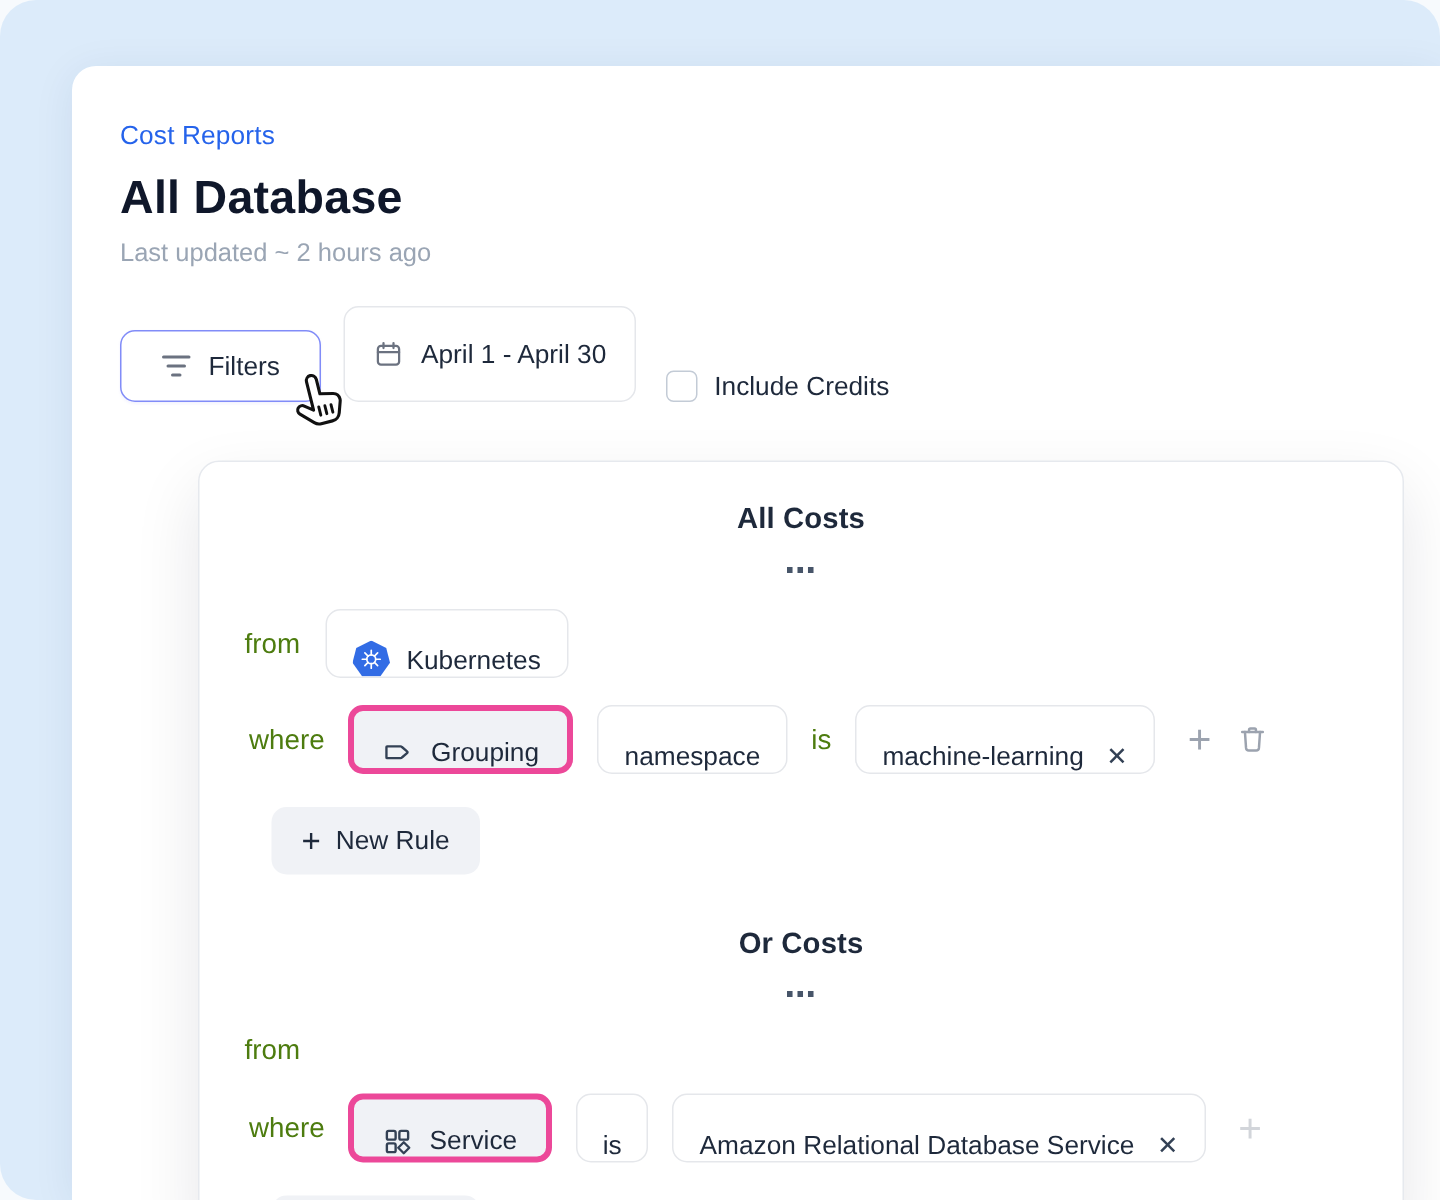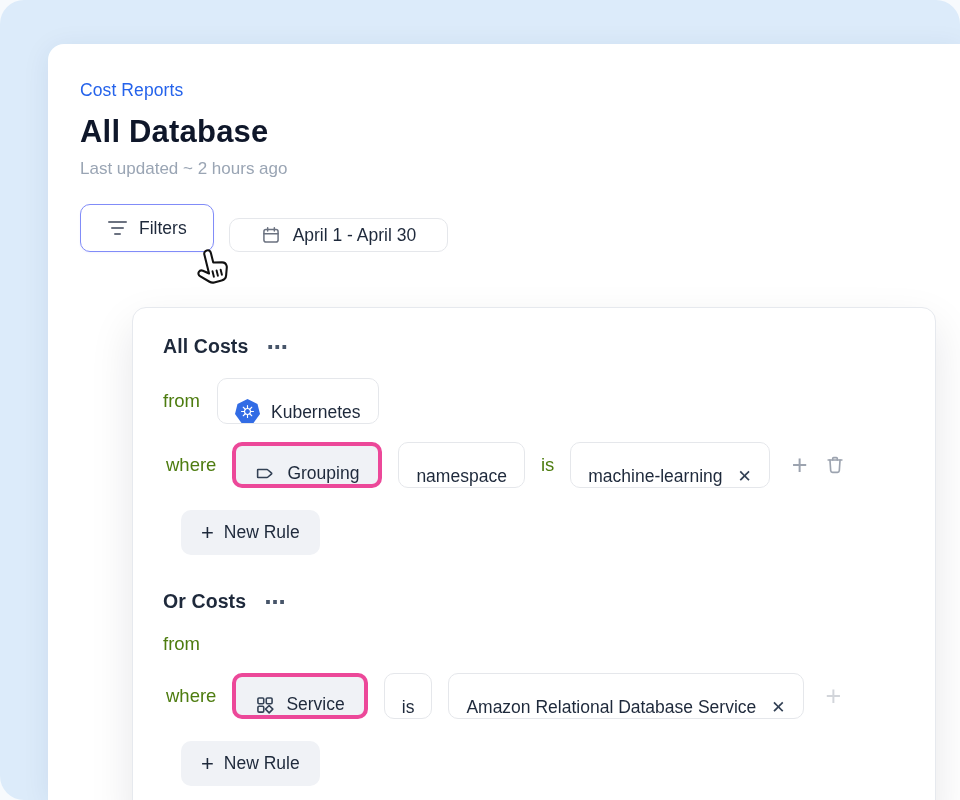--- a/index.html
+++ b/index.html
@@ -27,21 +27,21 @@
   }
   .page-title {
     margin-top:13px; font-size:31px; font-weight:700; color:#0f172a; letter-spacing:.2px;
   }
   .subtitle { margin-top:9px; font-size:17px; color:#9aa5b4; }
 
   .toolbar { margin-top:25px; display:flex; align-items:flex-end; gap:15px; }
   .btn {
     display:inline-flex; align-items:center; gap:12px;
     background:#fff; border:1px solid #e5e7eb; border-radius:10px;
-    height:34px; padding:0 31px; font-size:17.5px; font-weight:500; color:#1e293b;
+    height:64px; padding:0 19px; font-size:17.5px; font-weight:500; color:#1e293b;
     cursor:pointer;
   }
   .btn-filters {
     border:1.5px solid #818cf8; height:48px; padding:0 26px;
     box-shadow:0 1px 2px rgba(99,102,241,.08);
   }
   .filter-icon { display:flex; flex-direction:column; gap:4px; align-items:center; width:20px; }
   .filter-icon i { display:block; height:2.2px; border-radius:2px; background:#6b7280; }
   .filter-icon i:nth-child(1){ width:19px; }
   .filter-icon i:nth-child(2){ width:13px; }
@@ -57,21 +57,21 @@
   .panel {
     position:absolute; left:84px; top:263px; right:24px; bottom:-24px;
     background:#fff;
     border:1px solid #e6e9ee;
     border-radius:14px;
     box-shadow:0 18px 44px rgba(15,23,42,.10);
     padding:27px 30px;
     overflow:hidden;
   }
   .group + .group { margin-top:35px; }
-  .group-header { display:flex; align-items:center; gap:18px; }
+  .group-header { display:flex; align-items:center; gap:18px;flex-direction:column; }
   .group-title { font-size:19.5px; font-weight:700; color:#1e293b; letter-spacing:.1px; }
   .ellipsis-icon { color:#475569; font-size:21px; font-weight:700; letter-spacing:1px; line-height:10px; cursor:pointer; }
 
   .from-row { margin-top:20px; display:flex; align-items:center; gap:17px; }
   .muted-word { font-size:18.5px; color:#4d7c0f; }
 
   .chip {
     display:inline-flex; align-items:flex-end; gap:11px;
     height:46px; padding:0 17px; border-radius:10px;
     font-size:17.5px; font-weight:500; color:#1e293b;
@@ -130,20 +130,24 @@
     <button class="btn">
       <span style="display:flex;">
         <svg width="20" height="20" viewBox="0 0 24 24" fill="none" stroke="#6b7280" stroke-width="1.8" stroke-linecap="round">
           <rect x="3.5" y="5.5" width="17" height="15" rx="2.5"></rect>
           <path d="M8 3.2v4M16 3.2v4M3.5 10.5h17"></path>
         </svg>
       </span>
       <span>April 1 - April 30</span>
     </button>
 
+    <div class="checkbox-row">
+      <span class="checkbox"></span>
+      <span class="checkbox-label">Include Credits</span>
+    </div>
   </div>
 
   <div class="panel">
 
     <div class="group">
       <div class="group-header">
         <span class="group-title">All Costs</span>
         <span class="ellipsis-icon">⋯</span>
       </div>
 

